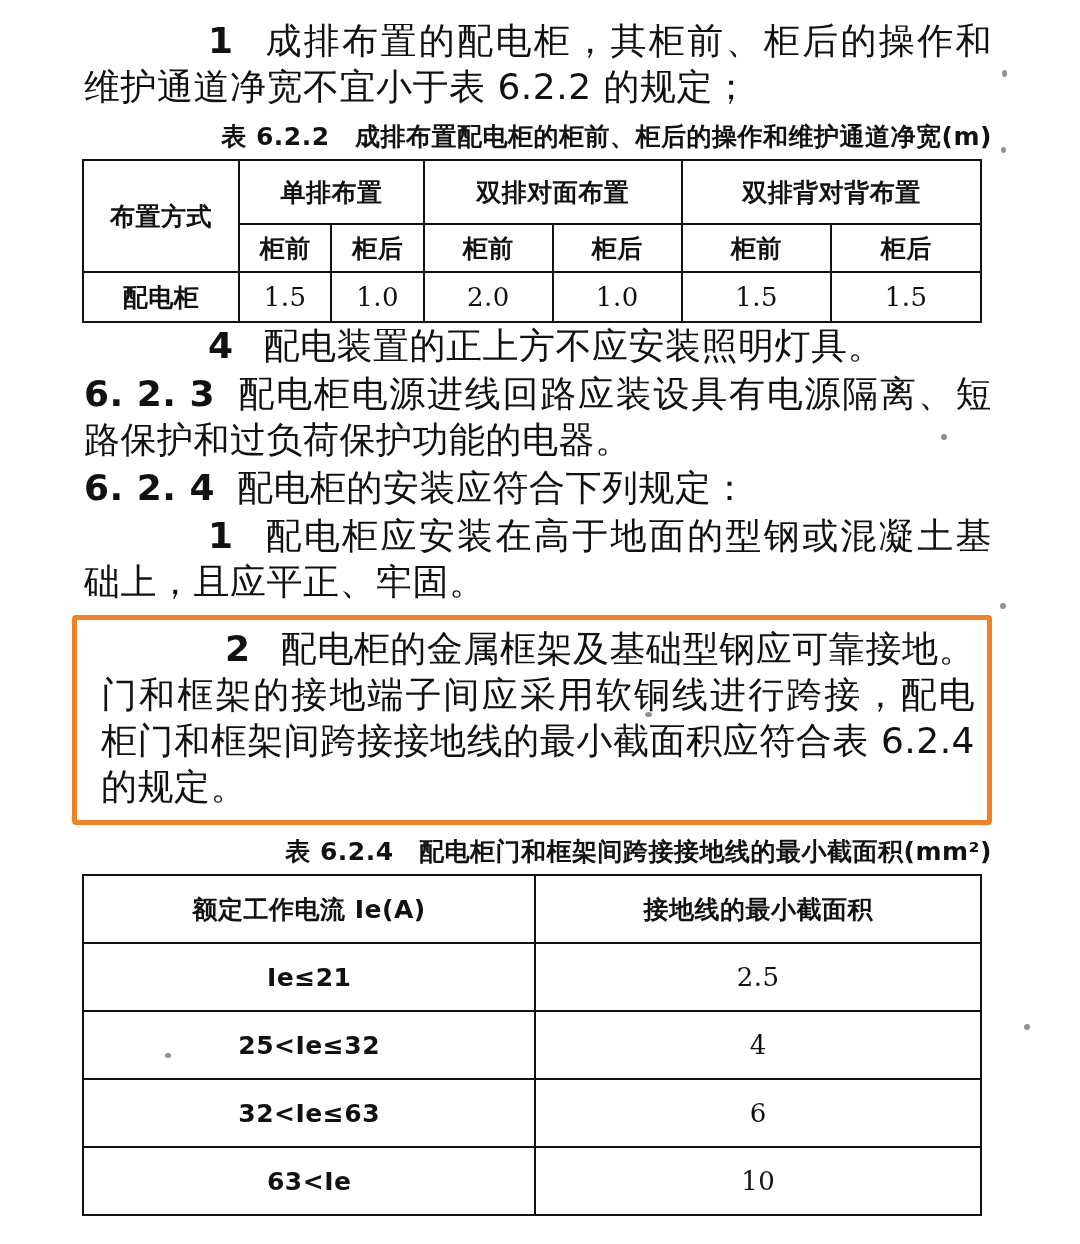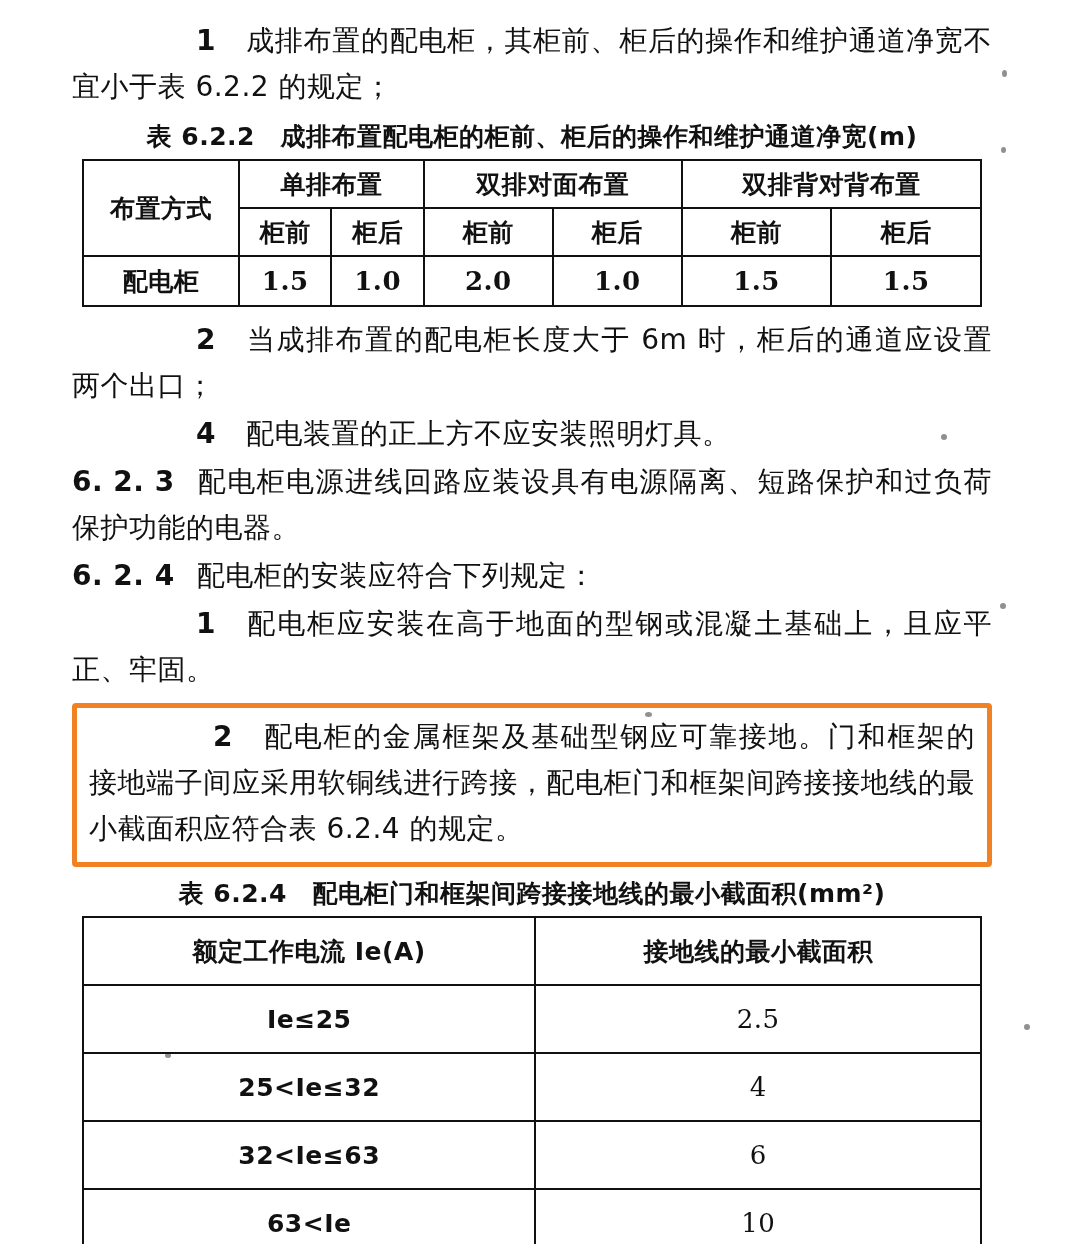--- a/index.html
+++ b/index.html
@@ -24,24 +24,24 @@
   }
   .content {
     position: absolute;
     left: 72px;
     top: 18px;
     width: 920px;
   }
 
   
   .para {
-    font-size: 28px;
+    font-size: 36px;
     line-height: 46px;
     letter-spacing: 0.5px;
-    margin: 0 0 2px 0;
+    margin: 0 0 2px 12px;
     text-align: justify;
     text-justify: inter-character;
   }
   .item-indent {
     text-indent: 62px;
   }
   .item-indent .itemnum {
     font-weight: bold;
     display: inline-block;
     padding-right: 30px;
@@ -49,21 +49,21 @@
   .sec {
     font-weight: bold;
     display: inline-block;
     padding-right: 22px;
   }
 
   
   .tbl-caption {
     font-size: 25px;
     font-weight: bold;
-    text-align: center;
+    text-align: right;
     margin: 10px 0 6px 0;
     letter-spacing: 0.5px;
   }
 
   
   table {
     border-collapse: collapse;
     width: 100%;
     font-size: 25px;
   }
@@ -72,25 +72,25 @@
     margin: 0 auto;
   }
   table.t622 td {
     border: 2px solid #111;
     text-align: center;
     padding: 6px 2px;
     font-weight: bold;
     letter-spacing: 0.5px;
   }
   table.t622 td.numcell {
-    font-weight: bold;
+    font-weight: normal;
     font-family: "DejaVu Serif", "Liberation Serif", serif;
     font-size: 26px;
   }
-  table.t622 .h1 { height: 48px; }
+  table.t622 .h1 { height: 64px; }
   table.t622 .h2 { height: 48px; }
   table.t622 .h3 { height: 50px; padding-left: 36px; }
 
   table.t624 {
     width: 900px;
     margin: 0 auto;
   }
   table.t624 td {
     border: 2px solid #111;
     text-align: center;
@@ -166,23 +166,20 @@
         <td class="numcell">1.5</td>
         <td class="numcell">1.0</td>
         <td class="numcell">2.0</td>
         <td class="numcell">1.0</td>
         <td class="numcell">1.5</td>
         <td class="numcell">1.5</td>
       </tr>
     </tbody>
       </table>
 
-    <p class="para item-indent" style="margin-top:10px">
-      <span class="itemnum">2</span><span>当成排布置的配电柜长度大于 6m 时，柜后的通道应设置两个出口；</span>
-    </p>
 
 
     <p class="para item-indent">
       <span class="itemnum">4</span><span>配电装置的正上方不应安装照明灯具。</span>
     </p>
 
     <p class="para">
       <span class="sec">6. 2. 3</span><span>配电柜电源进线回路应装设具有电源隔离、短路保护和过负荷保护功能的电器。</span>
     </p>
 
@@ -202,21 +199,21 @@
 
     <div class="tbl-caption">表 6.2.4　配电柜门和框架间跨接接地线的最小截面积(mm²)</div>
 
     <table class="t624">
       <tbody>
           <tr>
         <td>额定工作电流 Ie(A)</td>
         <td>接地线的最小截面积</td>
       </tr>
       <tr>
-        <td>Ie≤25</td>
+        <td>Ie≤21</td>
         <td class="val">2.5</td>
       </tr>
       <tr>
         <td>25&lt;Ie≤32</td>
         <td class="val">4</td>
       </tr>
       <tr>
         <td>32&lt;Ie≤63</td>
         <td class="val">6</td>
       </tr>

